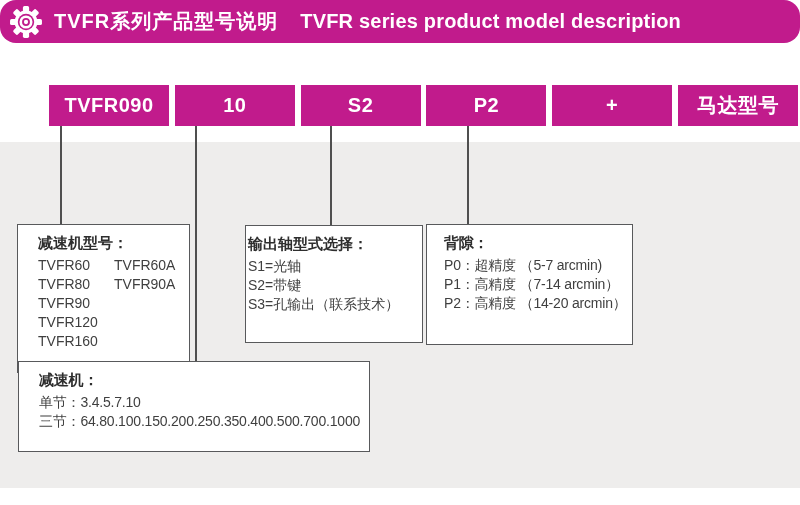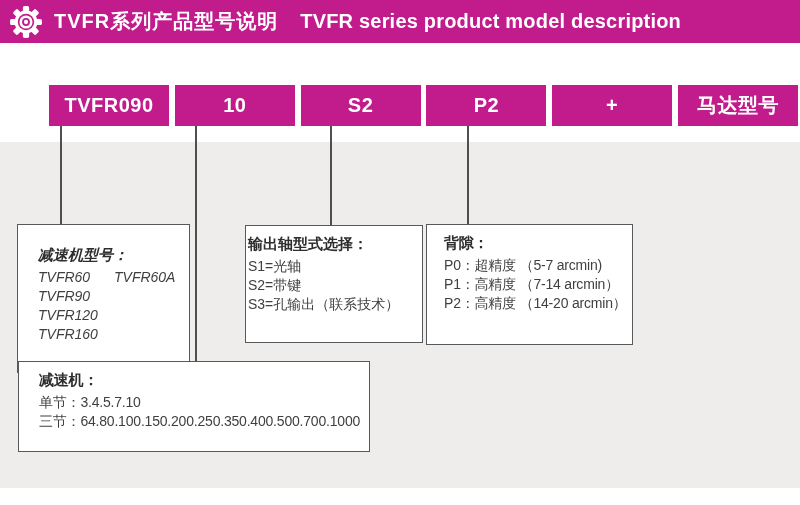--- a/index.html
+++ b/index.html
@@ -8,21 +8,21 @@
     --connector:#4F4F4F;
     --box_border:#58595B;
     --box_text:#3F3F3F;
   }
   *{margin:0;padding:0;box-sizing:border-box;}
   body{background:#fff;font-family:"Liberation Sans","DejaVu Sans",sans-serif;}
   .canvas{position:relative;width:800px;height:505px;background:#fff;overflow:hidden;}
 
   
   .header{position:absolute;left:0;top:0;width:800px;height:43px;background:var(--accent);
-          display:flex;align-items:center;color:#fff;}
+          display:flex;align-items:center;color:#fff;border-radius:16px;}
   .gear-wrap{margin-left:8px;width:36px;height:36px;display:flex;align-items:center;justify-content:center;}
   .title-zh{font-size:20px;font-weight:bold;margin-left:10px;letter-spacing:1px;}
   .title-en{font-size:20px;font-weight:bold;margin-left:22px;letter-spacing:0.2px;}
 
   
   .segments{position:absolute;left:2px;top:85px;width:796px;height:41px;
             display:flex;justify-content:space-between;padding-left:47px;}
   .segment{width:120px;height:41px;background:var(--accent);color:#fff;
            font-size:20px;font-weight:bold;display:flex;align-items:center;justify-content:center;
            letter-spacing:0.5px;}
@@ -34,21 +34,21 @@
   .connector{position:absolute;width:2px;background:var(--connector);}
   .line-1{left:60px;top:126px;height:98px;}
   .line-2{left:195px;top:126px;height:235px;}
   .line-3{left:330px;top:126px;height:99px;}
   .line-4{left:467px;top:126px;height:98px;}
 
   
   .box{position:absolute;background:#fff;border:1px solid var(--box_border);
        color:var(--box_text);font-size:14px;line-height:19px;white-space:nowrap;}
   .box .box-title{font-weight:bold;color:#2E2E2E;font-size:15px;margin-bottom:4px;}
-  .box-models{left:17px;top:224px;width:173px;height:149px;padding:20px 0 0 20px;font-style:italic;}
+  .box-models{left:17px;top:224px;width:173px;height:149px;padding:8px 0 0 20px;}
   .box-output{left:245px;top:225px;width:178px;height:118px;padding:8px 0 0 2px;}
   .box-backlash{left:426px;top:224px;width:207px;height:121px;padding:8px 0 0 17px;letter-spacing:-0.2px;}
   .box-ratio{left:18px;top:361px;width:352px;height:91px;padding:8px 0 0 20px;letter-spacing:-0.2px;}
   .model-row{display:flex;}
   .model-row .c1{width:76px;}
 </style>
 </head>
 <body>
 
 <div class="canvas">
@@ -97,20 +97,24 @@
   <div class="connector line-3"></div>
   <div class="connector line-4"></div>
 
   <div class="box box-models">
     <div class="box-title">减速机型号：</div>
     <div class="model-row">
       <span class="c1">TVFR60</span>
       <span class="c2">TVFR60A</span>
     </div>
     <div class="model-row">
+      <span class="c1">TVFR80</span>
+      <span class="c2">TVFR90A</span>
+    </div>
+    <div class="model-row">
       <span class="c1">TVFR90</span>
       <span class="c2"></span>
     </div>
     <div class="model-row">
       <span class="c1">TVFR120</span>
       <span class="c2"></span>
     </div>
     <div class="model-row">
       <span class="c1">TVFR160</span>
       <span class="c2"></span>

